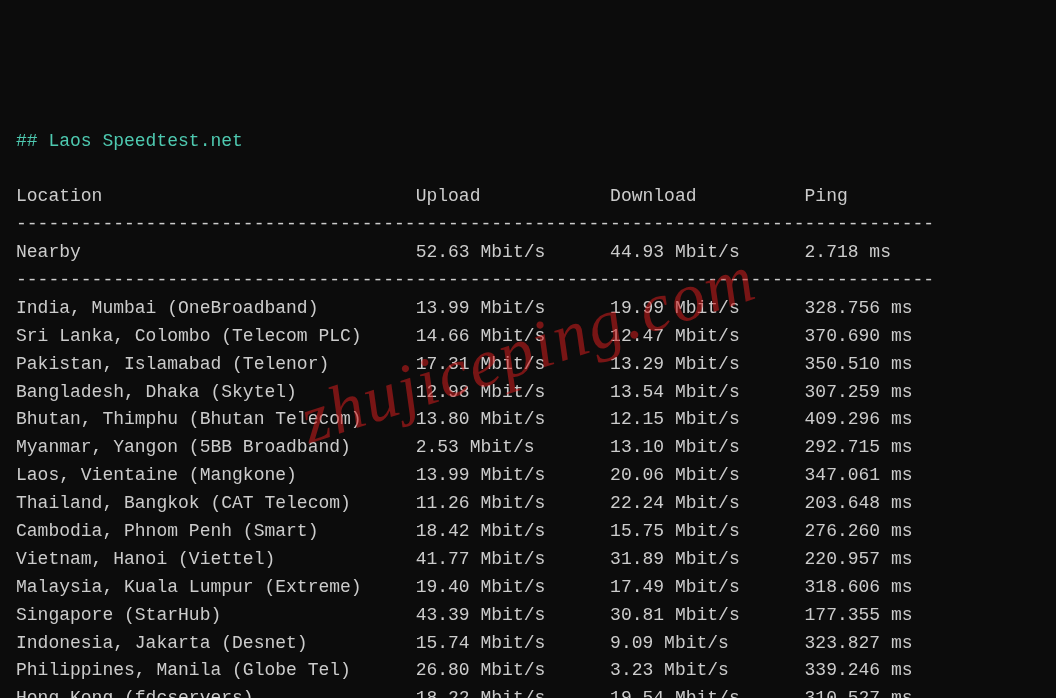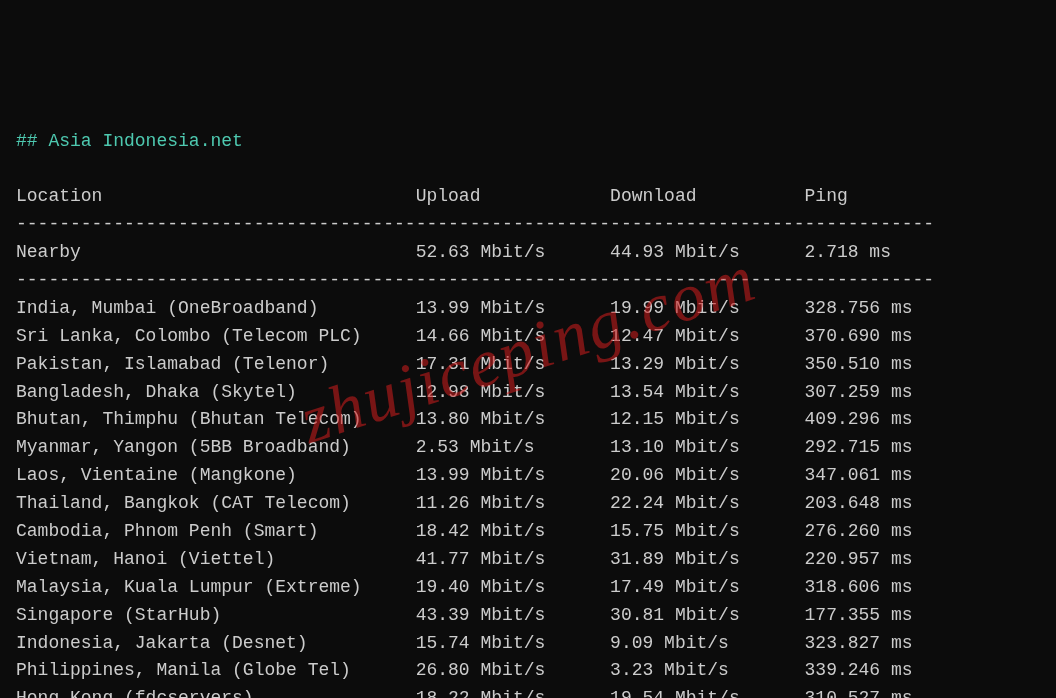--- a/index.html
+++ b/index.html
@@ -34,21 +34,21 @@
     white-space: nowrap;
     letter-spacing: 2px;
     font-weight: 500;
   }
 </style>
 </head>
 <body>
 
 
 
-<div id="terminal"><span class="title">## Asia Indonesia.net</span>
+<div id="terminal"><span class="title">## Laos Speedtest.net</span>
 
 Location                             Upload            Download          Ping
 -------------------------------------------------------------------------------------
 Nearby                               52.63 Mbit/s      44.93 Mbit/s      2.718 ms
 -------------------------------------------------------------------------------------
 India, Mumbai (OneBroadband)         13.99 Mbit/s      19.99 Mbit/s      328.756 ms
 Sri Lanka, Colombo (Telecom PLC)     14.66 Mbit/s      12.47 Mbit/s      370.690 ms
 Pakistan, Islamabad (Telenor)        17.31 Mbit/s      13.29 Mbit/s      350.510 ms
 Bangladesh, Dhaka (Skytel)           12.98 Mbit/s      13.54 Mbit/s      307.259 ms
 Bhutan, Thimphu (Bhutan Telecom)     13.80 Mbit/s      12.15 Mbit/s      409.296 ms

